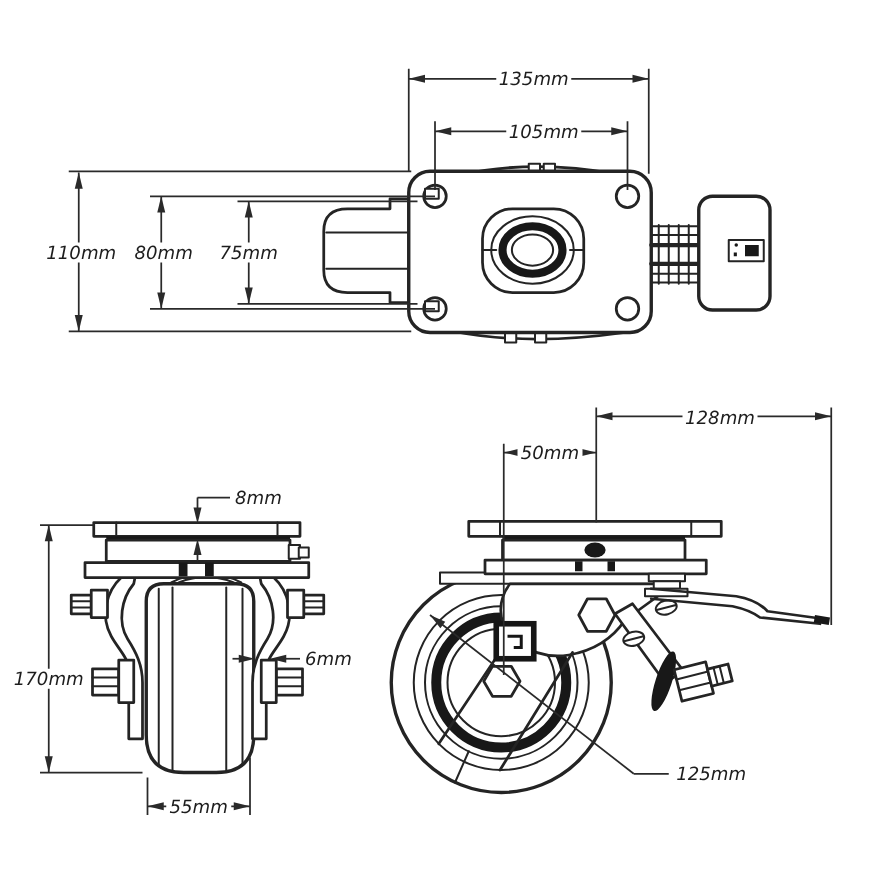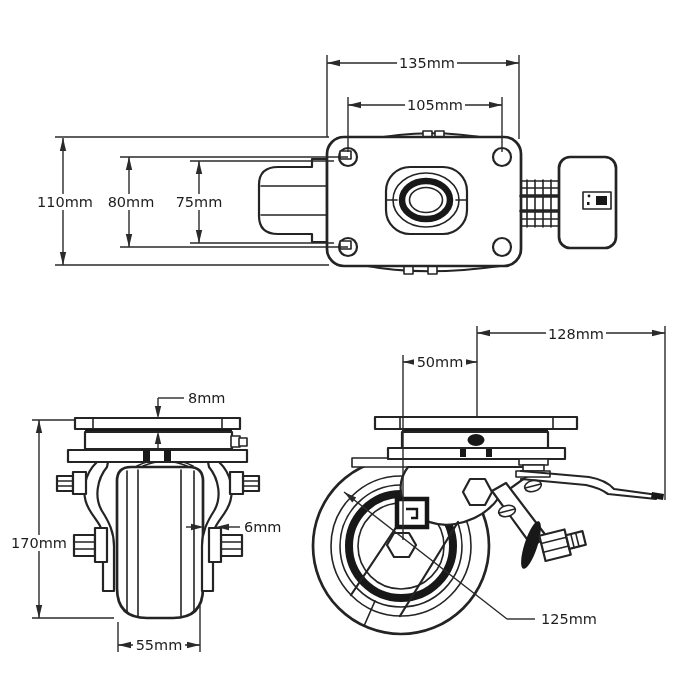--- a/index.html
+++ b/index.html
@@ -1,16 +1,16 @@
 <!DOCTYPE html>
 <html><head>
 <meta charset="utf-8">
 <style>
   html,body{margin:0;padding:0;background:#ffffff;}
-  .stage{position:relative;width:700px;height:700px;background:#ffffff;overflow:hidden;}
+  .stage{position:relative;width:700px;height:700px;background:#ffffff;overflow:hidden;font-style:italic;}
   svg{display:block;}
   
   .s1{stroke:#242424;stroke-width:1.6;fill:none;stroke-linecap:round;stroke-linejoin:round;}
   .s2{stroke:#242424;stroke-width:2.2;fill:none;stroke-linecap:round;stroke-linejoin:round;}
   .s3{stroke:#242424;stroke-width:2.7;fill:none;stroke-linecap:round;stroke-linejoin:round;}
   .wf{fill:#ffffff;}
   .dk{fill:#181818;stroke:none;}
   .dim{stroke:#2a2a2a;stroke-width:1.4;fill:none;}
   .rod{stroke:#242424;stroke-width:3.4;stroke-linecap:round;fill:none;}
   .ah{fill:#2a2a2a;stroke:none;}

